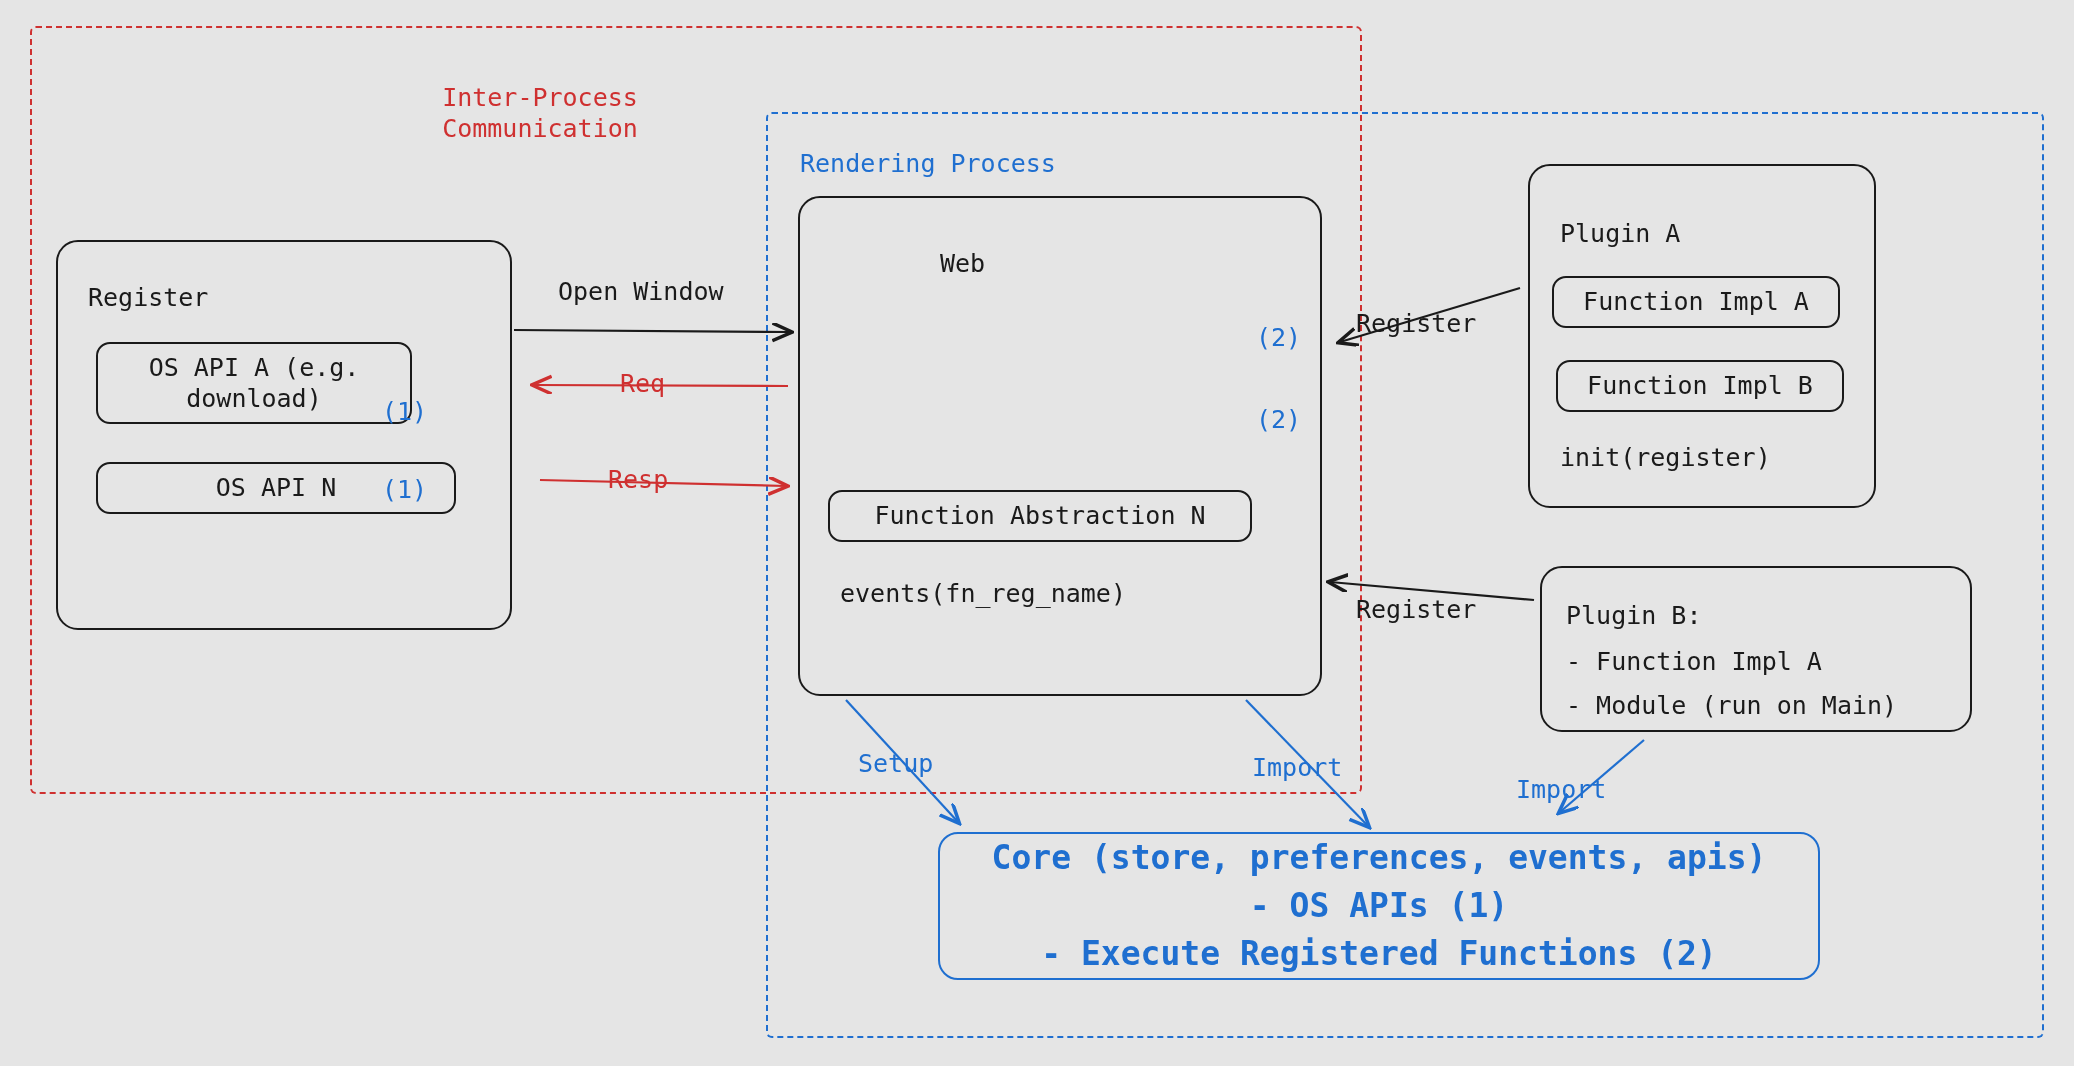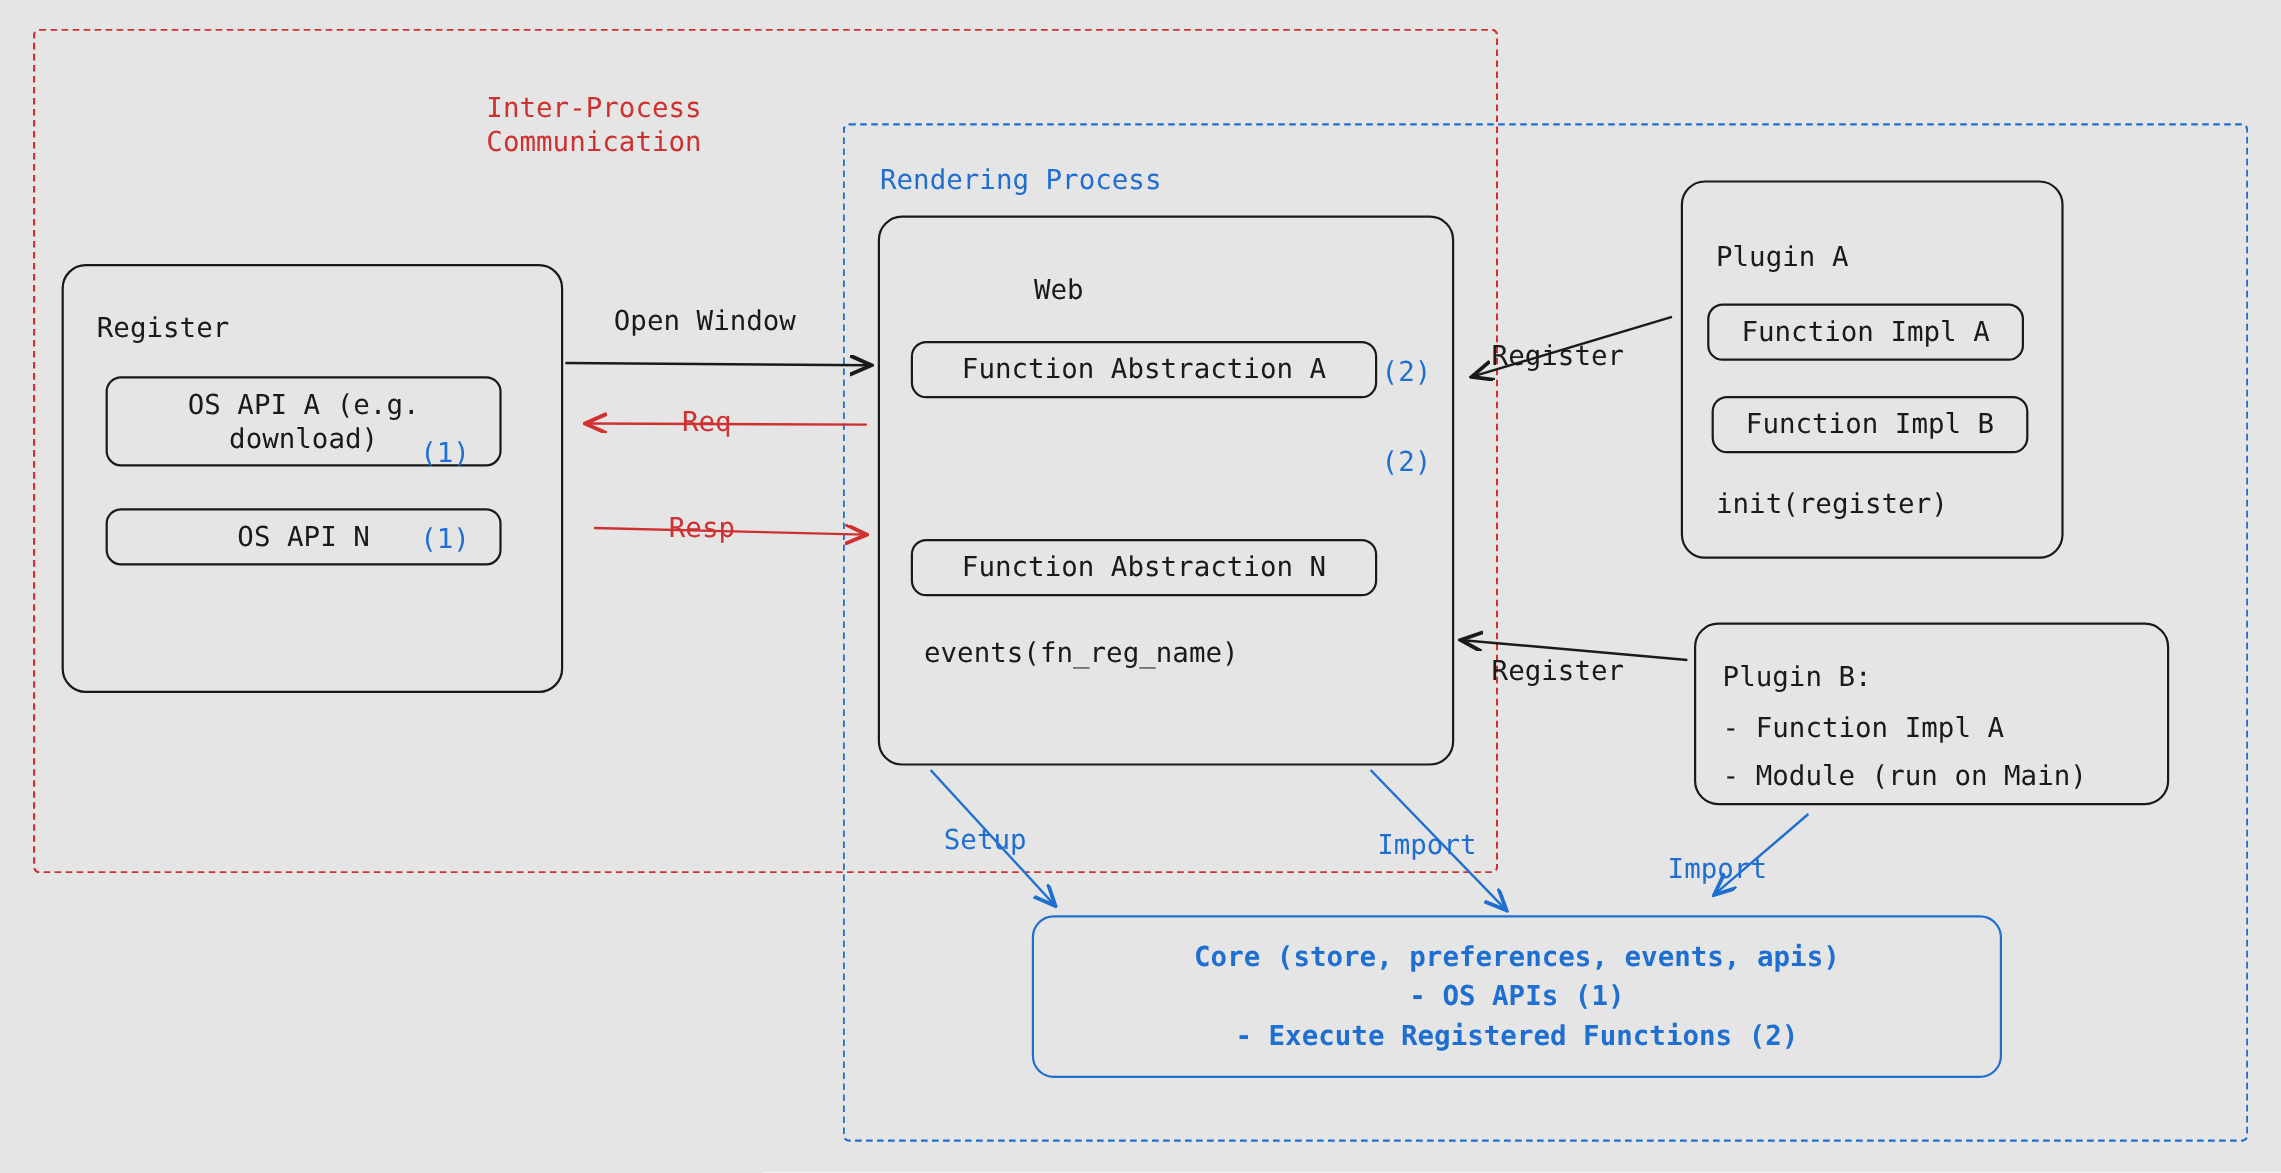--- a/index.html
+++ b/index.html
@@ -66,21 +66,21 @@
   .core-box {
     position: absolute;
     box-sizing: border-box;
     border: 2px solid #1f6fd0;
     border-radius: 20px;
     display: flex;
     flex-direction: column;
     align-items: center;
     justify-content: center;
     color: #1f6fd0;
-    font-size: 25px;
+    font-size: 33px;
     font-weight: bold;
     line-height: 1.45;
     text-align: center;
   }
   svg.arrows {
     position: absolute;
     left: 0;
     top: 0;
     width: 2074px;
     height: 1066px;
@@ -94,29 +94,28 @@
 
   <div class="dashed-red" style="left:30px; top:26px; width:1332px; height:768px;"></div>
   <div class="label red center" style="left:400px; top:82px; width:280px;">Inter-Process
 Communication</div>
 
   <div class="dashed-blue" style="left:766px; top:112px; width:1278px; height:926px;"></div>
   <div class="label blue" style="left:800px; top:148px;">Rendering Process</div>
 
   <div class="box" style="left:56px; top:240px; width:456px; height:390px;"></div>
   <div class="label" style="left:88px; top:282px;">Register</div>
-  <div class="inner-box" style="left:96px; top:342px; width:360px; height:82px;">OS API A (e.g.
+  <div class="inner-box" style="left:96px; top:342px; width:316px; height:82px;">OS API A (e.g.
 download)</div>
   <div class="label blue" style="left:382px; top:396px;">(1)</div>
   <div class="inner-box" style="left:96px; top:462px; width:360px; height:52px;">OS API N</div>
   <div class="label blue" style="left:382px; top:474px;">(1)</div>
 
   <div class="box" style="left:798px; top:196px; width:524px; height:500px;"></div>
   <div class="label" style="left:940px; top:248px;">Web</div>
-  <div class="inner-box" style="left:828px; top:310px; width:424px; height:52px;">Function Abstraction A</div>
   <div class="label blue" style="left:1256px; top:322px;">(2)</div>
   <div class="label blue" style="left:1256px; top:404px;">(2)</div>
   <div class="inner-box" style="left:828px; top:490px; width:424px; height:52px;">Function Abstraction N</div>
   <div class="label" style="left:840px; top:578px;">events(fn_reg_name)</div>
 
   <div class="box" style="left:1528px; top:164px; width:348px; height:344px;"></div>
   <div class="label" style="left:1560px; top:218px;">Plugin A</div>
   <div class="inner-box" style="left:1556px; top:360px; width:288px; height:52px;">Function Impl B</div>
   <div class="inner-box" style="left:1552px; top:276px; width:288px; height:52px;">Function Impl A</div>
   <div class="label" style="left:1560px; top:442px;">init(register)</div>

